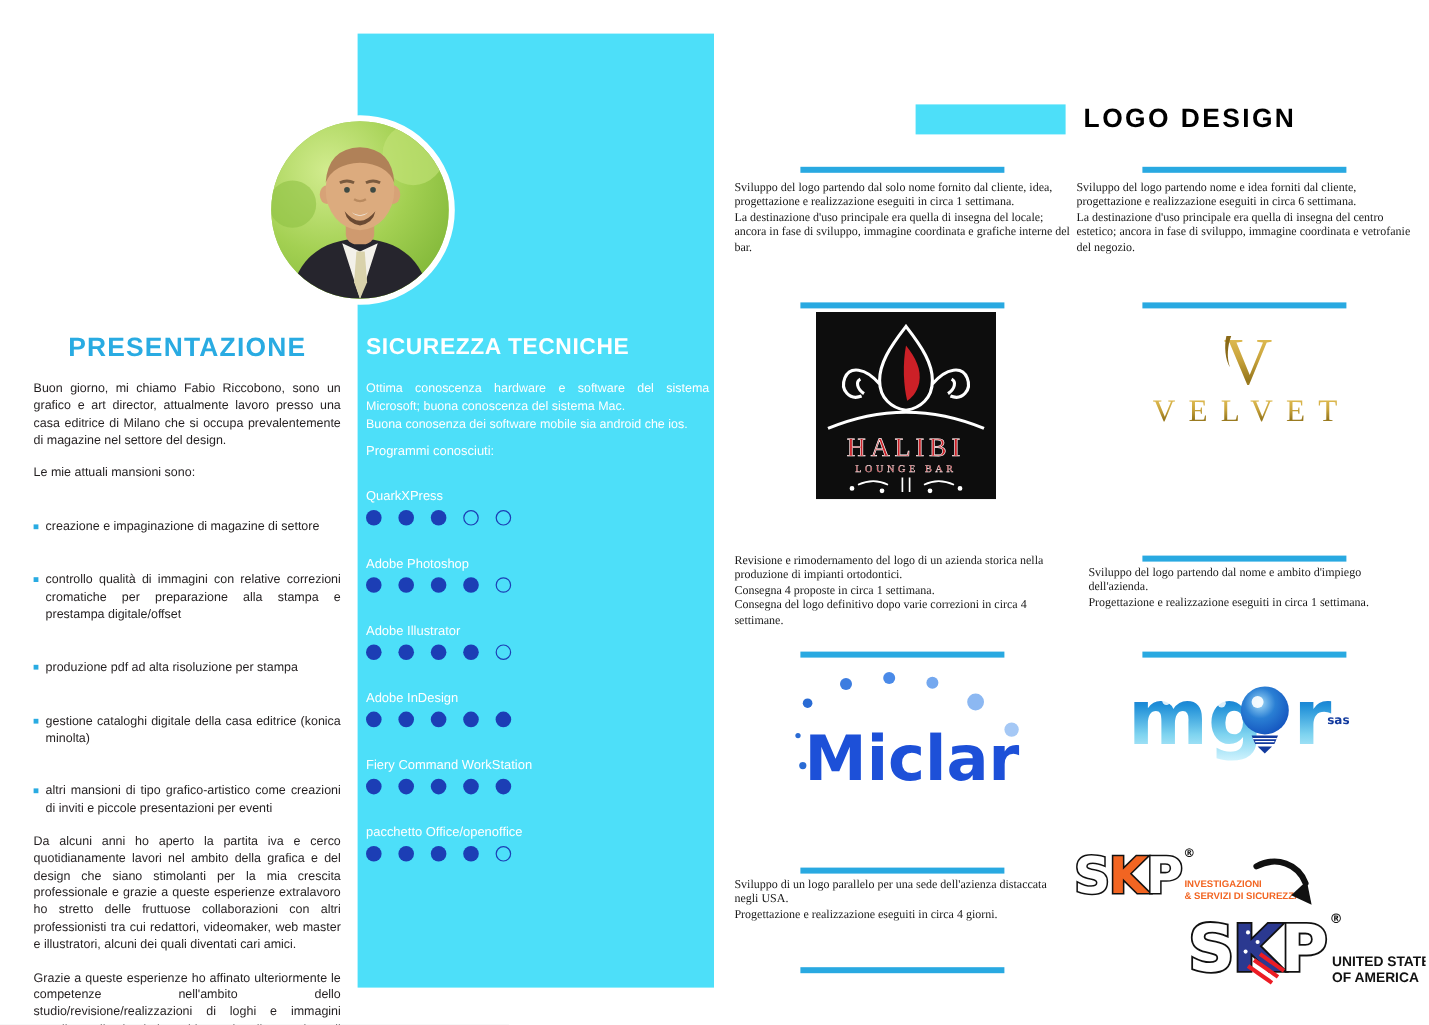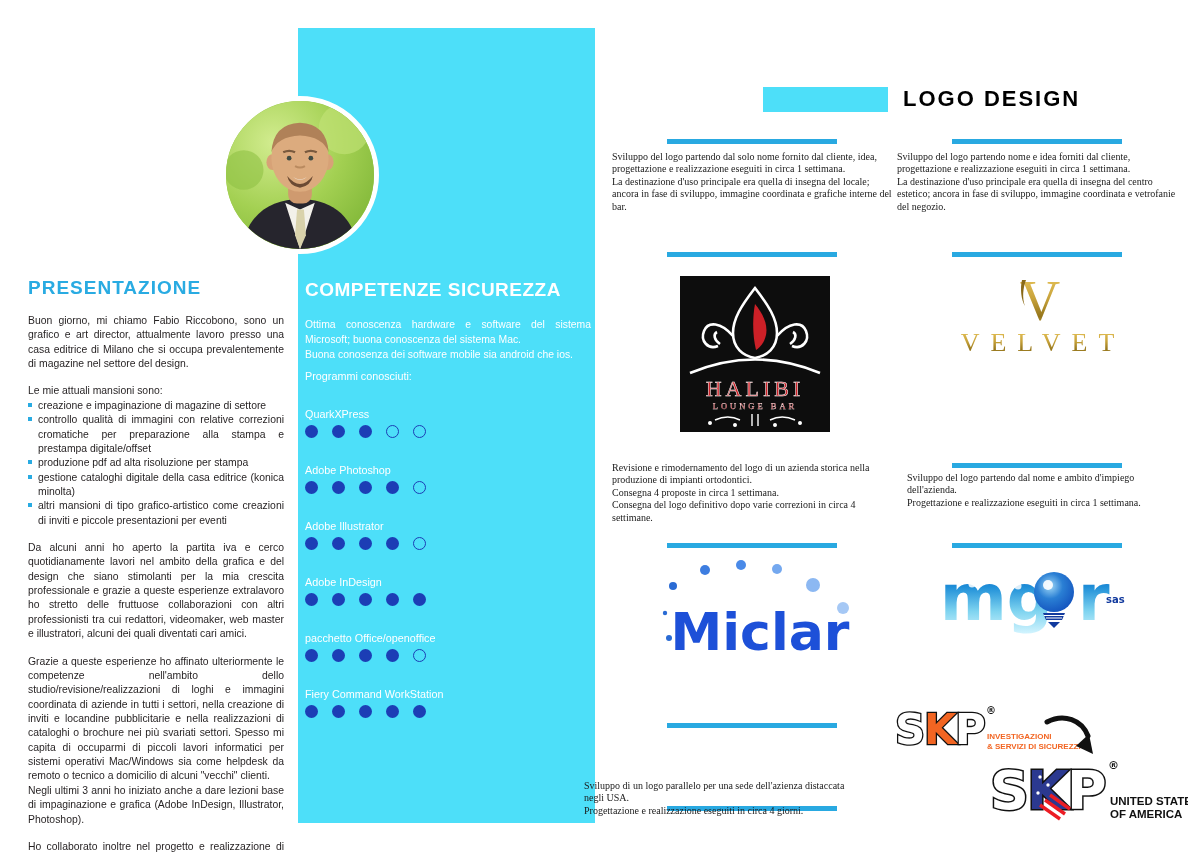--- a/index.html
+++ b/index.html
@@ -16,25 +16,25 @@
 
   
   #cyan-panel{left:298px;top:28px;width:297px;height:795px;background:var(--panel-cyan,#4DDFF9);}
 
   
   #portrait{left:221px;top:96px;width:158px;height:158px;border-radius:50%;
             border:5px solid #ffffff;overflow:hidden;background:#9ccb4d;}
 
   
   #presentazione{left:28px;top:277px;width:256px;}
-  #presentazione h1{font-size:19px;font-weight:bold;letter-spacing:1px;color:var(--heading-blue,#29ABE2);margin-bottom:15px;}
+  #presentazione h1{font-size:22px;font-weight:bold;letter-spacing:1px;color:var(--heading-blue,#29ABE2);margin-bottom:15px;text-align:center;}
   .body-txt{font-size:10.4px;line-height:1.38;text-align:justify;color:var(--text-dark);}
   .para{margin-bottom:13px;}
   .prelines{white-space:pre-line;}
-  .duty{position:relative;padding-left:10px;text-align:justify;}
+  .duty{position:relative;padding-left:10px;text-align:justify;margin-top:30px;}
   .sq{position:absolute;left:0;top:4px;width:4px;height:4px;background:var(--heading-blue,#29ABE2);}
 
   
   #competenze{left:305px;top:279px;width:286px;color:#ffffff;}
   #competenze h2{font-size:19px;font-weight:bold;letter-spacing:.5px;color:#ffffff;margin-bottom:16px;}
   #competenze .intro{font-size:10.4px;line-height:1.45;text-align:justify;}
   #competenze .plabel{margin-top:8px;font-size:10.8px;}
   .skill{margin-top:26px;}
   .skill-label{font-size:10.8px;margin-bottom:5px;color:#fff;}
   .dots{line-height:0;}
@@ -103,21 +103,21 @@
           <div class="duty"><span class="sq"></span><span>altri mansioni di tipo grafico-artistico come creazioni di inviti e piccole presentazioni per eventi</span></div>
         </div>
       <p class="para">Da alcuni anni ho aperto la partita iva e cerco quotidianamente lavori nel ambito della grafica e del design che siano stimolanti per la mia crescita professionale e grazie a queste esperienze extralavoro ho stretto delle fruttuose collaborazioni con altri professionisti tra cui redattori, videomaker, web master e illustratori, alcuni dei quali diventati cari amici.</p>
       <p class="para prelines">Grazie a queste esperienze ho affinato ulteriormente le competenze nell'ambito dello studio/revisione/realizzazioni di loghi e immagini coordinata di aziende in tutti i settori, nella creazione di inviti e locandine pubblicitarie e nella realizzazioni di cataloghi o brochure nei più svariati settori. Spesso mi capita di occuparmi di piccoli lavori informatici per sistemi operativi Mac/Windows sia come helpdesk da remoto o tecnico a domicilio di alcuni "vecchi" clienti.
 Negli ultimi 3 anni ho iniziato anche a dare lezioni base di impaginazione e grafica (Adobe InDesign, Illustrator, Photoshop).</p>
       <p class="para">Ho collaborato inoltre nel progetto e realizzazione di monografie per brand storici dell'auto italiana come Alfa Romeo, Fiat e Ferrari.</p>
     </div>
   </div>
 
   <div id="competenze" class="abs">
-    <h2>COMPETENZE SICUREZZA</h2>
+    <h2>SICUREZZA TECNICHE</h2>
     <div class="intro prelines">Ottima conoscenza hardware e software del sistema Microsoft; buona conoscenza del sistema Mac.
 Buona conosenza dei software mobile sia android che ios.</div>
     <div class="plabel">Programmi conosciuti:</div>
     <div id="programs-list">
         <div class="skill">
           <div class="skill-label">QuarkXPress</div>
           <div class="dots"><span class="dot filled"></span><span class="dot filled"></span><span class="dot filled"></span><span class="dot empty"></span><span class="dot empty"></span></div>
         </div>
         <div class="skill">
           <div class="skill-label">Adobe Photoshop</div>
@@ -125,57 +125,57 @@
         </div>
         <div class="skill">
           <div class="skill-label">Adobe Illustrator</div>
           <div class="dots"><span class="dot filled"></span><span class="dot filled"></span><span class="dot filled"></span><span class="dot filled"></span><span class="dot empty"></span></div>
         </div>
         <div class="skill">
           <div class="skill-label">Adobe InDesign</div>
           <div class="dots"><span class="dot filled"></span><span class="dot filled"></span><span class="dot filled"></span><span class="dot filled"></span><span class="dot filled"></span></div>
         </div>
         <div class="skill">
+          <div class="skill-label">Fiery Command WorkStation</div>
+          <div class="dots"><span class="dot filled"></span><span class="dot filled"></span><span class="dot filled"></span><span class="dot filled"></span><span class="dot filled"></span></div>
+        </div>
+        <div class="skill">
           <div class="skill-label">pacchetto Office/openoffice</div>
           <div class="dots"><span class="dot filled"></span><span class="dot filled"></span><span class="dot filled"></span><span class="dot filled"></span><span class="dot empty"></span></div>
-        </div>
-        <div class="skill">
-          <div class="skill-label">Fiery Command WorkStation</div>
-          <div class="dots"><span class="dot filled"></span><span class="dot filled"></span><span class="dot filled"></span><span class="dot filled"></span><span class="dot filled"></span></div>
         </div>
       </div>
   </div>
 
   <div id="logo-design-bar" class="abs"></div>
   <div id="logo-design-title" class="abs">LOGO DESIGN</div>
 
   <div class="rule abs" style="left:667px;top:139px;"></div>
   <div class="rule abs" style="left:667px;top:252px;"></div>
   <div class="rule abs" style="left:667px;top:543px;"></div>
   <div class="rule abs" style="left:667px;top:723px;"></div>
   <div class="rule abs" style="left:667px;top:806px;"></div>
 
   <div class="rule abs" style="left:952px;top:139px;"></div>
   <div class="rule abs" style="left:952px;top:252px;"></div>
   <div class="rule abs" style="left:952px;top:463px;"></div>
   <div class="rule abs" style="left:952px;top:543px;"></div>
 
   <div class="proj abs" style="left:612px;top:151px;width:280px;">Sviluppo del logo partendo dal solo nome fornito dal cliente, idea, progettazione e realizzazione eseguiti in circa 1 settimana.
 La destinazione d'uso principale era quella di insegna del locale; ancora in fase di sviluppo, immagine coordinata e grafiche interne del bar.</div>
-  <div class="proj abs" style="left:897px;top:151px;width:280px;">Sviluppo del logo partendo nome e idea forniti dal cliente, progettazione e realizzazione eseguiti in circa 1  settimana.
+  <div class="proj abs" style="left:897px;top:151px;width:280px;">Sviluppo del logo partendo nome e idea forniti dal cliente, progettazione e realizzazione eseguiti in circa 6  settimana.
 La destinazione d'uso principale era quella di insegna del centro estetico; ancora in fase di sviluppo, immagine coordinata e vetrofanie del negozio.</div>
   <div class="proj abs" style="left:612px;top:462px;width:280px;">Revisione e rimodernamento del logo di un azienda storica nella produzione di impianti ortodontici.
 Consegna 4 proposte in circa 1 settimana.
 Consegna del logo definitivo dopo varie correzioni in circa 4 settimane.</div>
   <div class="proj abs" style="left:907px;top:472px;width:260px;">Sviluppo del logo partendo dal nome e ambito d'impiego dell'azienda.
 Progettazione e realizzazione eseguiti in circa 1  settimana.</div>
-  <div class="proj abs" style="left:584px;top:732px;width:280px;margin-top:48px;">Sviluppo di un logo parallelo per una sede dell'azienza distaccata negli USA.
+  <div class="proj abs" style="left:612px;top:732px;width:280px;">Sviluppo di un logo parallelo per una sede dell'azienza distaccata negli USA.
 Progettazione e realizzazione eseguiti in circa 4 giorni.</div>
 
-  <div class="abs" style="left:680px;top:276px;">
+  <div class="abs" style="left:680px;top:260px;">
     <svg width="150" height="156" viewBox="0 0 150 156">
       <rect width="150" height="156" fill="#0d0d0d"></rect>
       <g stroke="#ffffff" stroke-width="2.6" fill="none">
         <path d="M75,12 C61,30 53,43 53,57 C53,72 63,80 75,82 C87,80 97,72 97,57 C97,43 89,30 75,12 Z"></path>
         <path d="M53,60 C41,46 28,45 24,55 C20,65 28,74 38,70"></path>
         <path d="M97,60 C109,46 122,45 126,55 C130,65 122,74 112,70"></path>
         <path d="M40,68 C34,64 33,58 37,56"></path>
         <path d="M110,68 C116,64 117,58 113,56"></path>
         <path d="M10,97 Q75,70 140,97"></path>
       </g>

